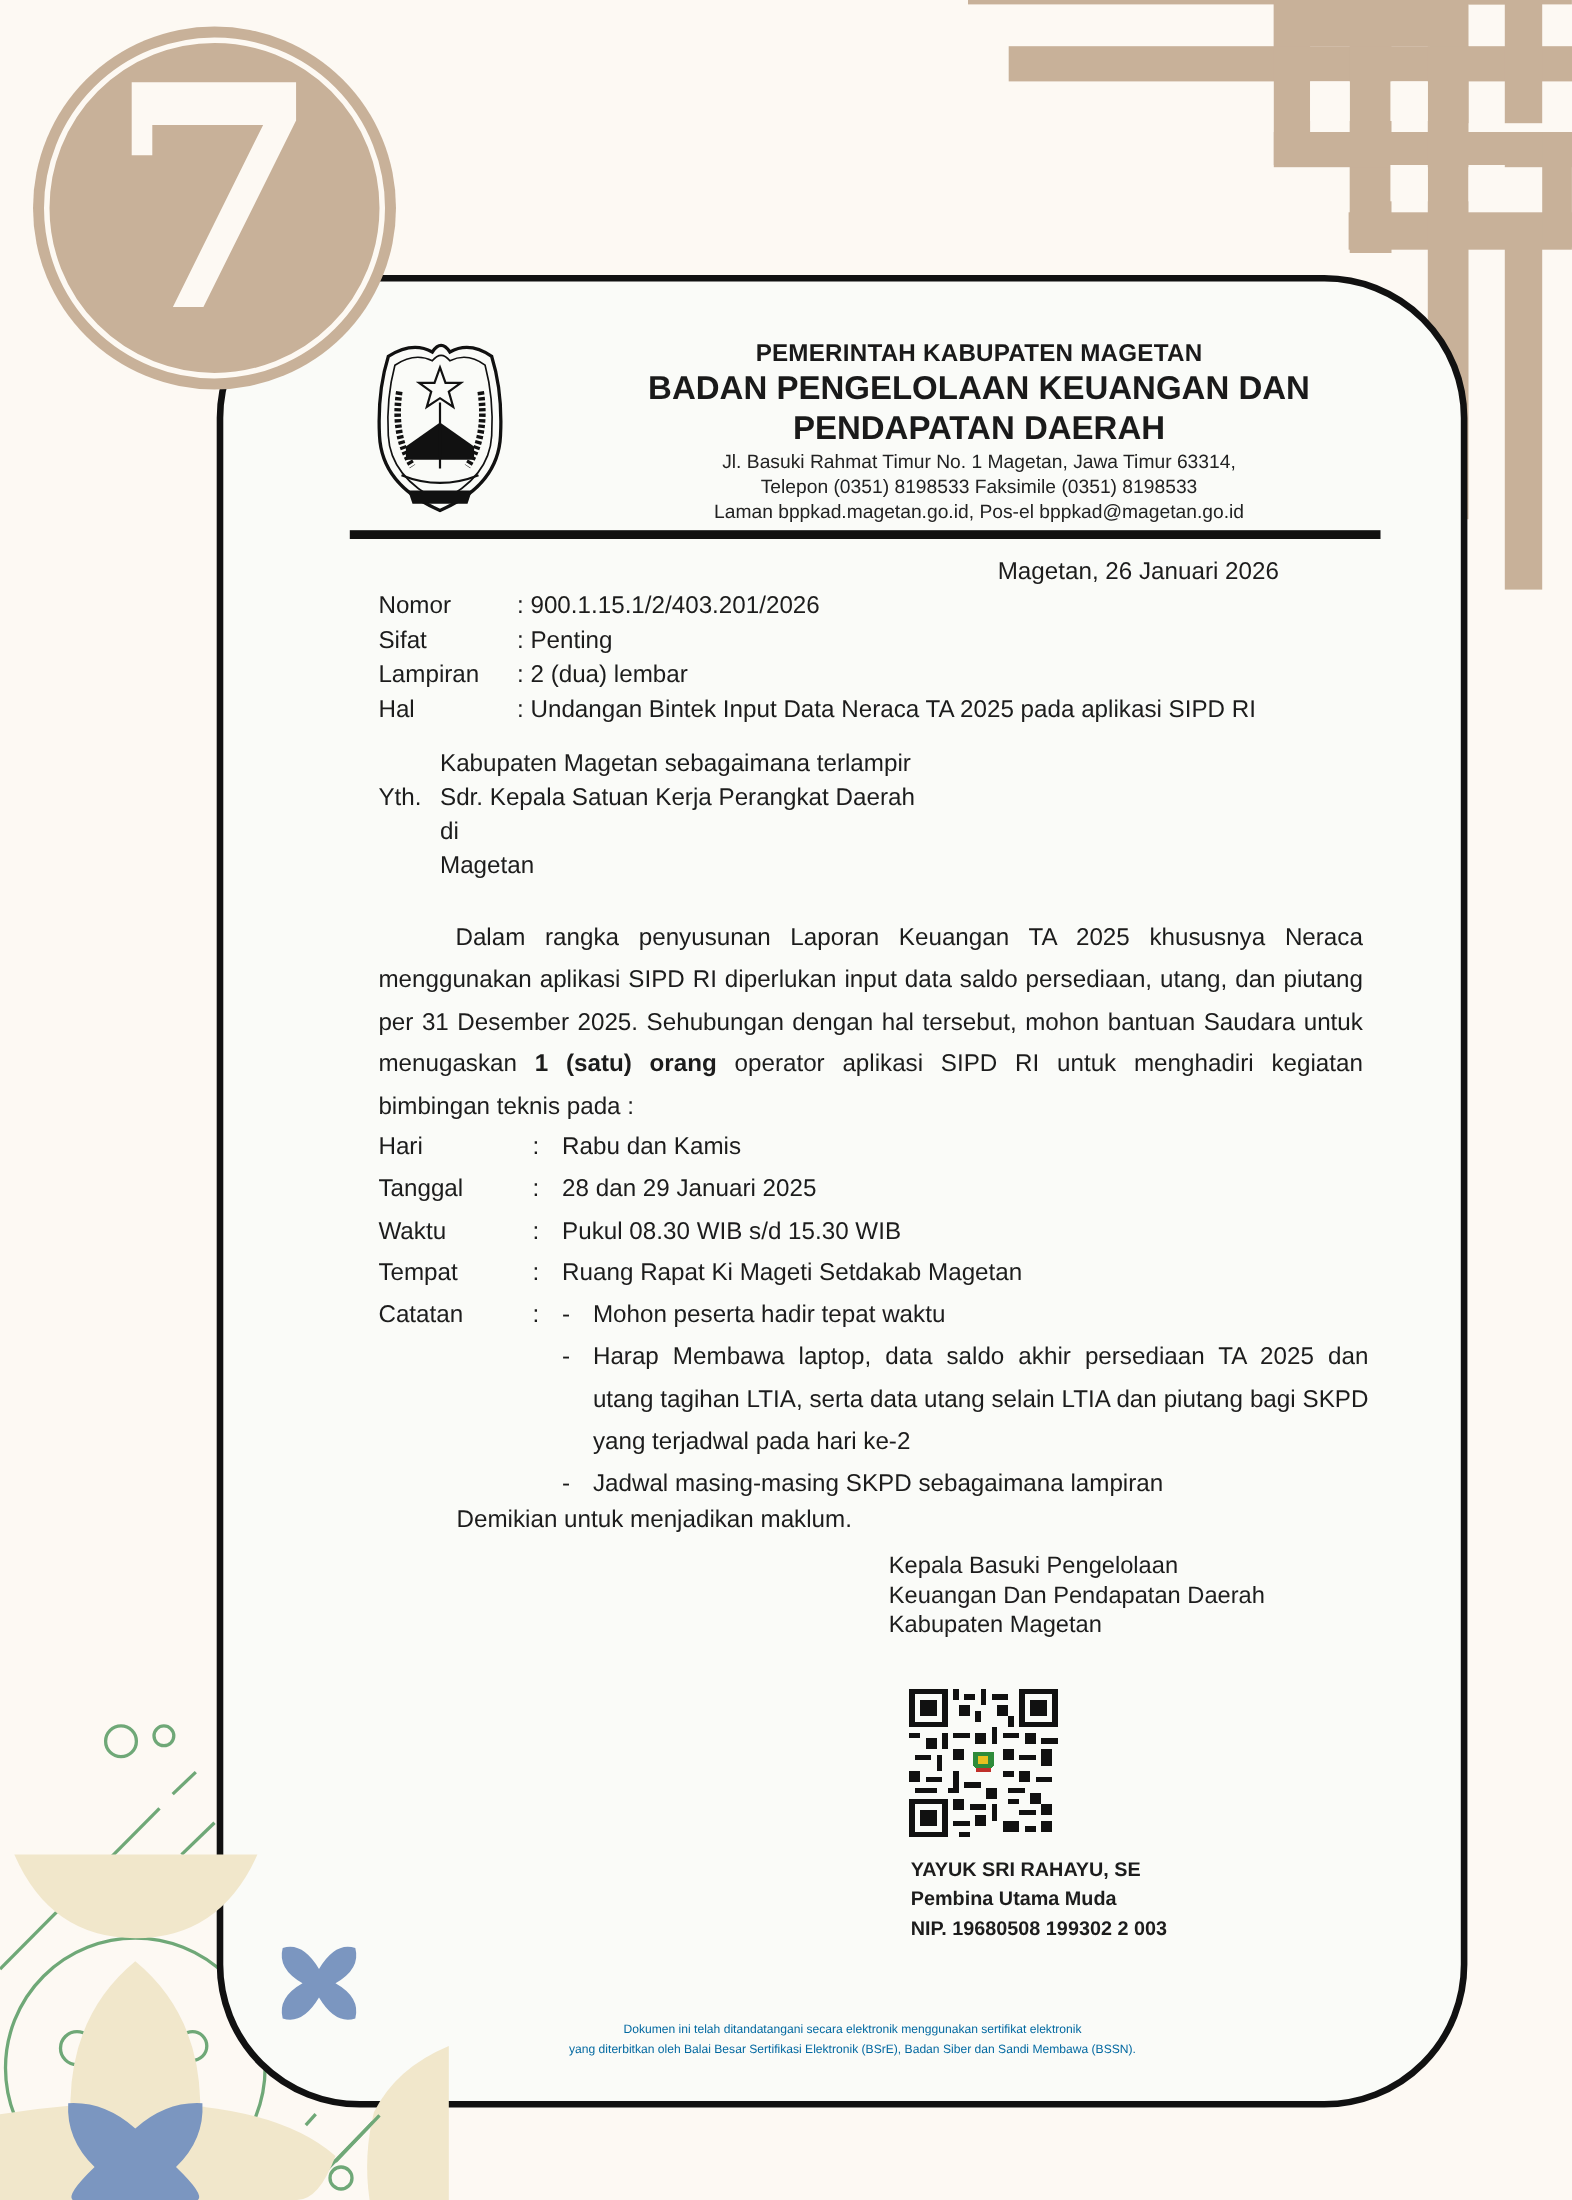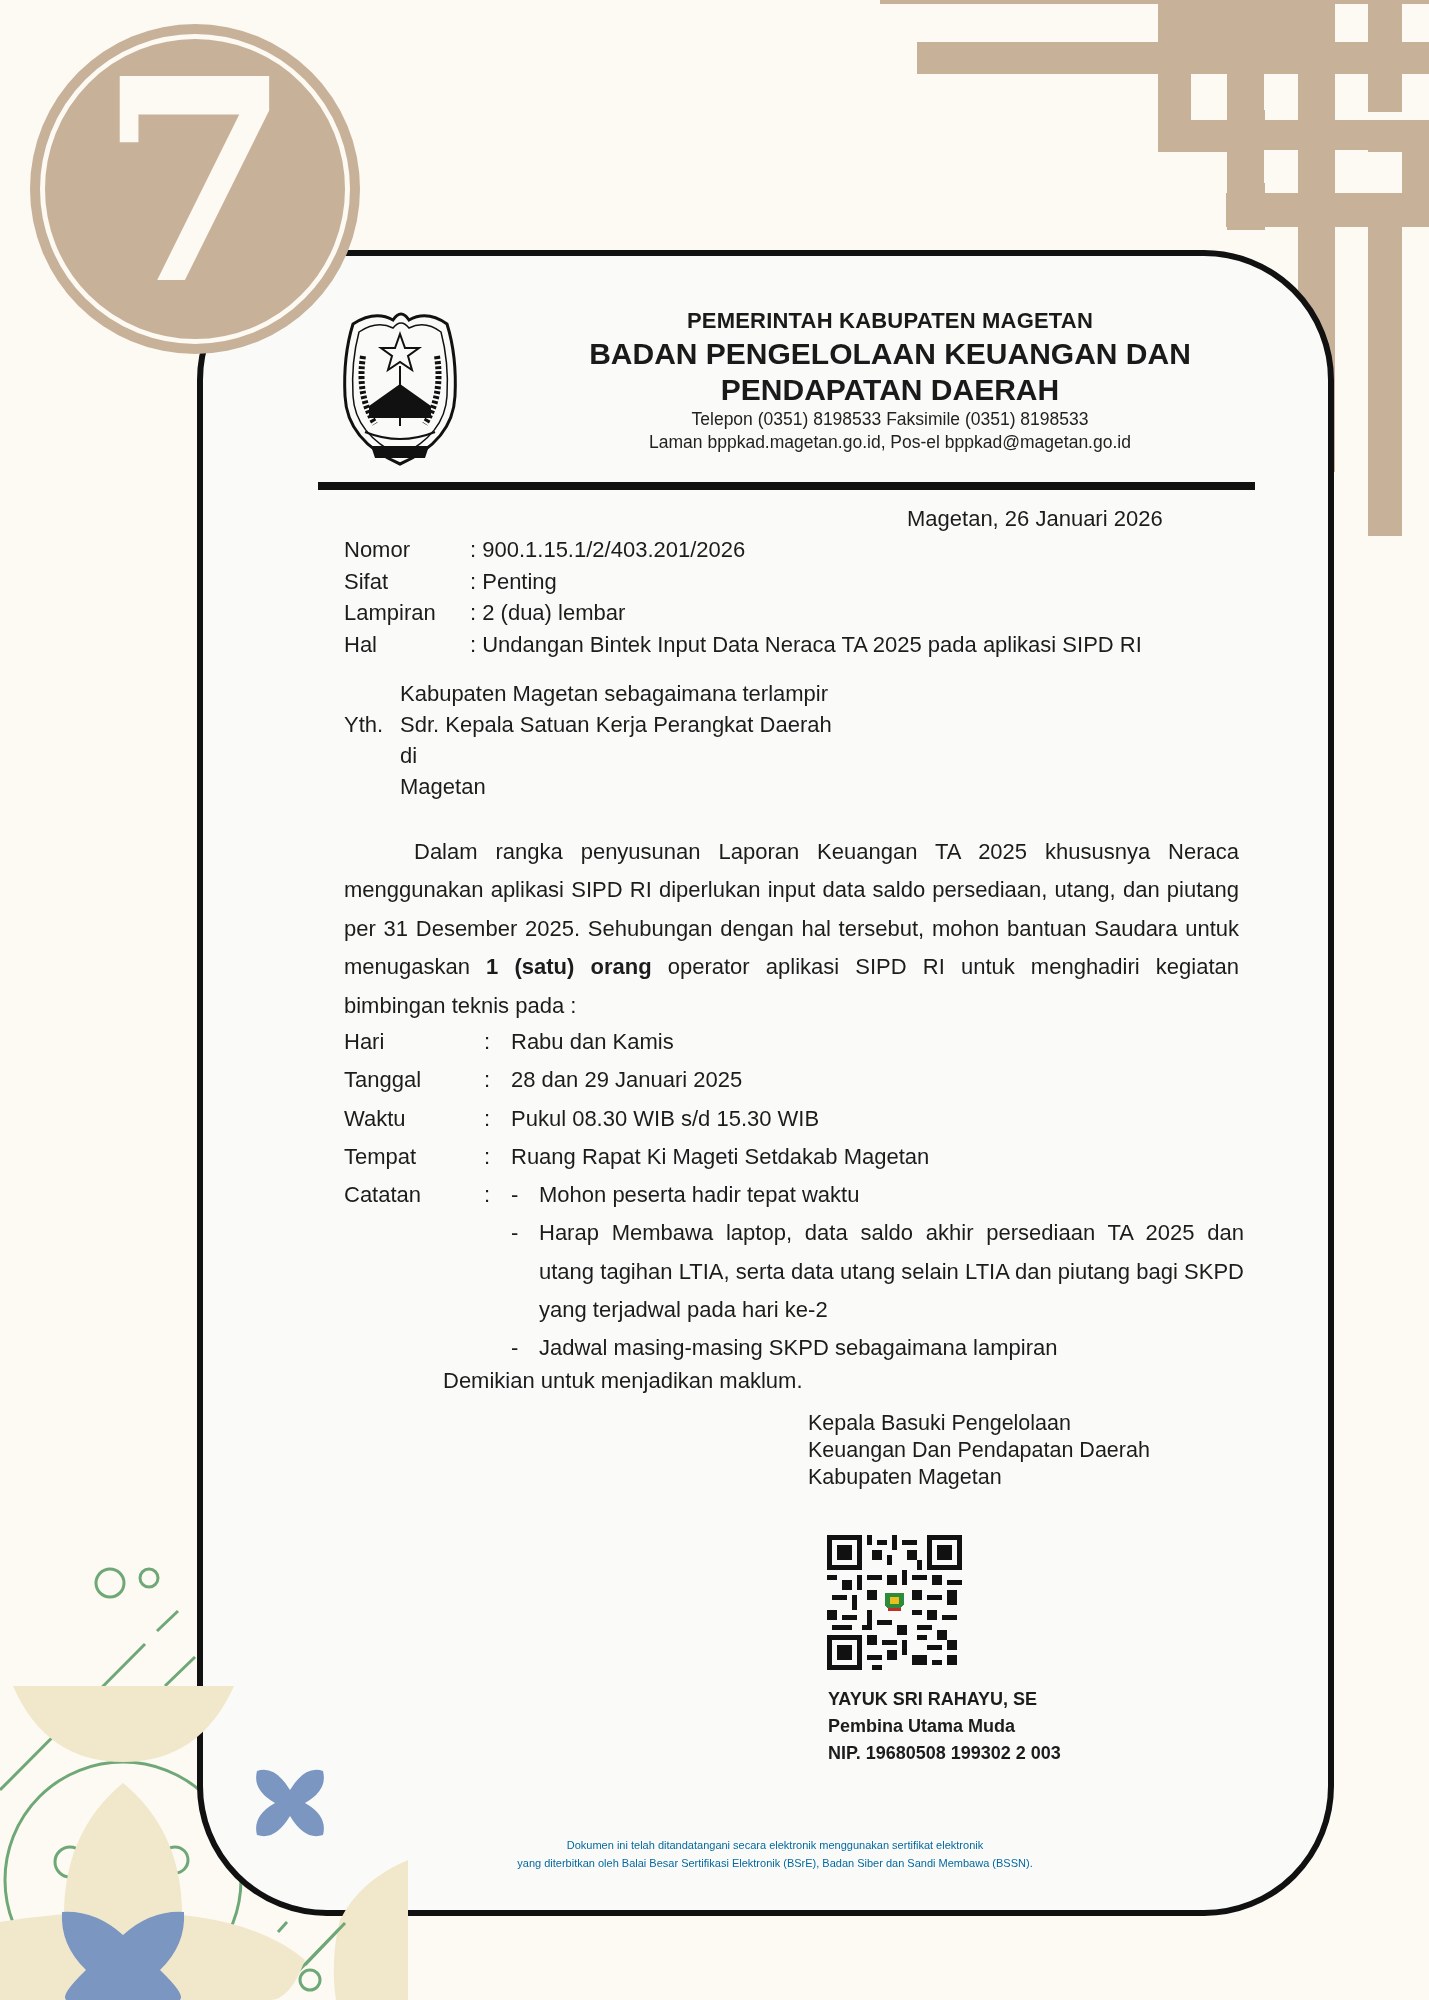--- a/index.html
+++ b/index.html
@@ -110,21 +110,21 @@
 
     .schedule { left: 344px; top: 1023px; width: 900px; }
     .sch-row { display: flex; height: 38.3px; line-height: 38.3px; }
     .sch-label { width: 140px; }
     .sch-colon { width: 27px; }
     .note-list { position: absolute; left: 167px; top: 0; width: 733px; }
     .note-item { display: flex; line-height: 38.3px; }
     .note-dash { width: 28px; }
     .note-text { flex: 1; text-align: justify; }
 
-    .closing { left: 415px; top: 1368px; margin-left: 28px; }
+    .closing { left: 415px; top: 1368px; }
 
     .signature { left: 808px; top: 1410px; font-size: 21.5px; line-height: 27px; }
     .qr { position: absolute; left: 825px; top: 1535px; width: 138px; height: 135px; z-index: 3; }
     .signer { left: 828px; top: 1686px; font-size: 18px; line-height: 27px; font-weight: bold; }
 
     .footer-note {
       left: 360px; top: 1836px; width: 830px;
       font-size: 11px; line-height: 18px; text-align: center; color: #0369a1;
     }
 
@@ -187,20 +187,21 @@
     <path d="M102 50 Q108 90 90 118" fill="none" stroke="#111" stroke-width="6" stroke-dasharray="3 2"></path>
     <path d="M34 100 L65 78 L96 100 L96 112 L34 112 Z" fill="#111"></path>
     <line x1="65" y1="60" x2="65" y2="120" stroke="#111" stroke-width="2"></line>
     <path d="M30 126 Q65 140 100 126" fill="none" stroke="#111" stroke-width="2"></path>
     <path d="M36 140 L94 140 L90 152 L40 152 Z" fill="#111"></path>
   </svg>
   <div class="lh-text">
     <div class="lh-gov">PEMERINTAH KABUPATEN MAGETAN</div>
     <div class="lh-agency">BADAN PENGELOLAAN KEUANGAN DAN</div>
     <div class="lh-agency">PENDAPATAN DAERAH</div>
+    <div class="lh-addr">Jl. Basuki Rahmat Timur No. 1 Magetan, Jawa Timur 63314,</div>
     <div class="lh-addr">Telepon (0351) 8198533 Faksimile (0351) 8198533</div>
     <div class="lh-addr">Laman bppkad.magetan.go.id, Pos-el bppkad@magetan.go.id</div>
   </div>
 </div>
 <div class="lh-rule"></div>
 
 <div class="doc date-line">Magetan, 26 Januari 2026</div>
 
 <div class="doc meta">
   <div class="meta-row">

